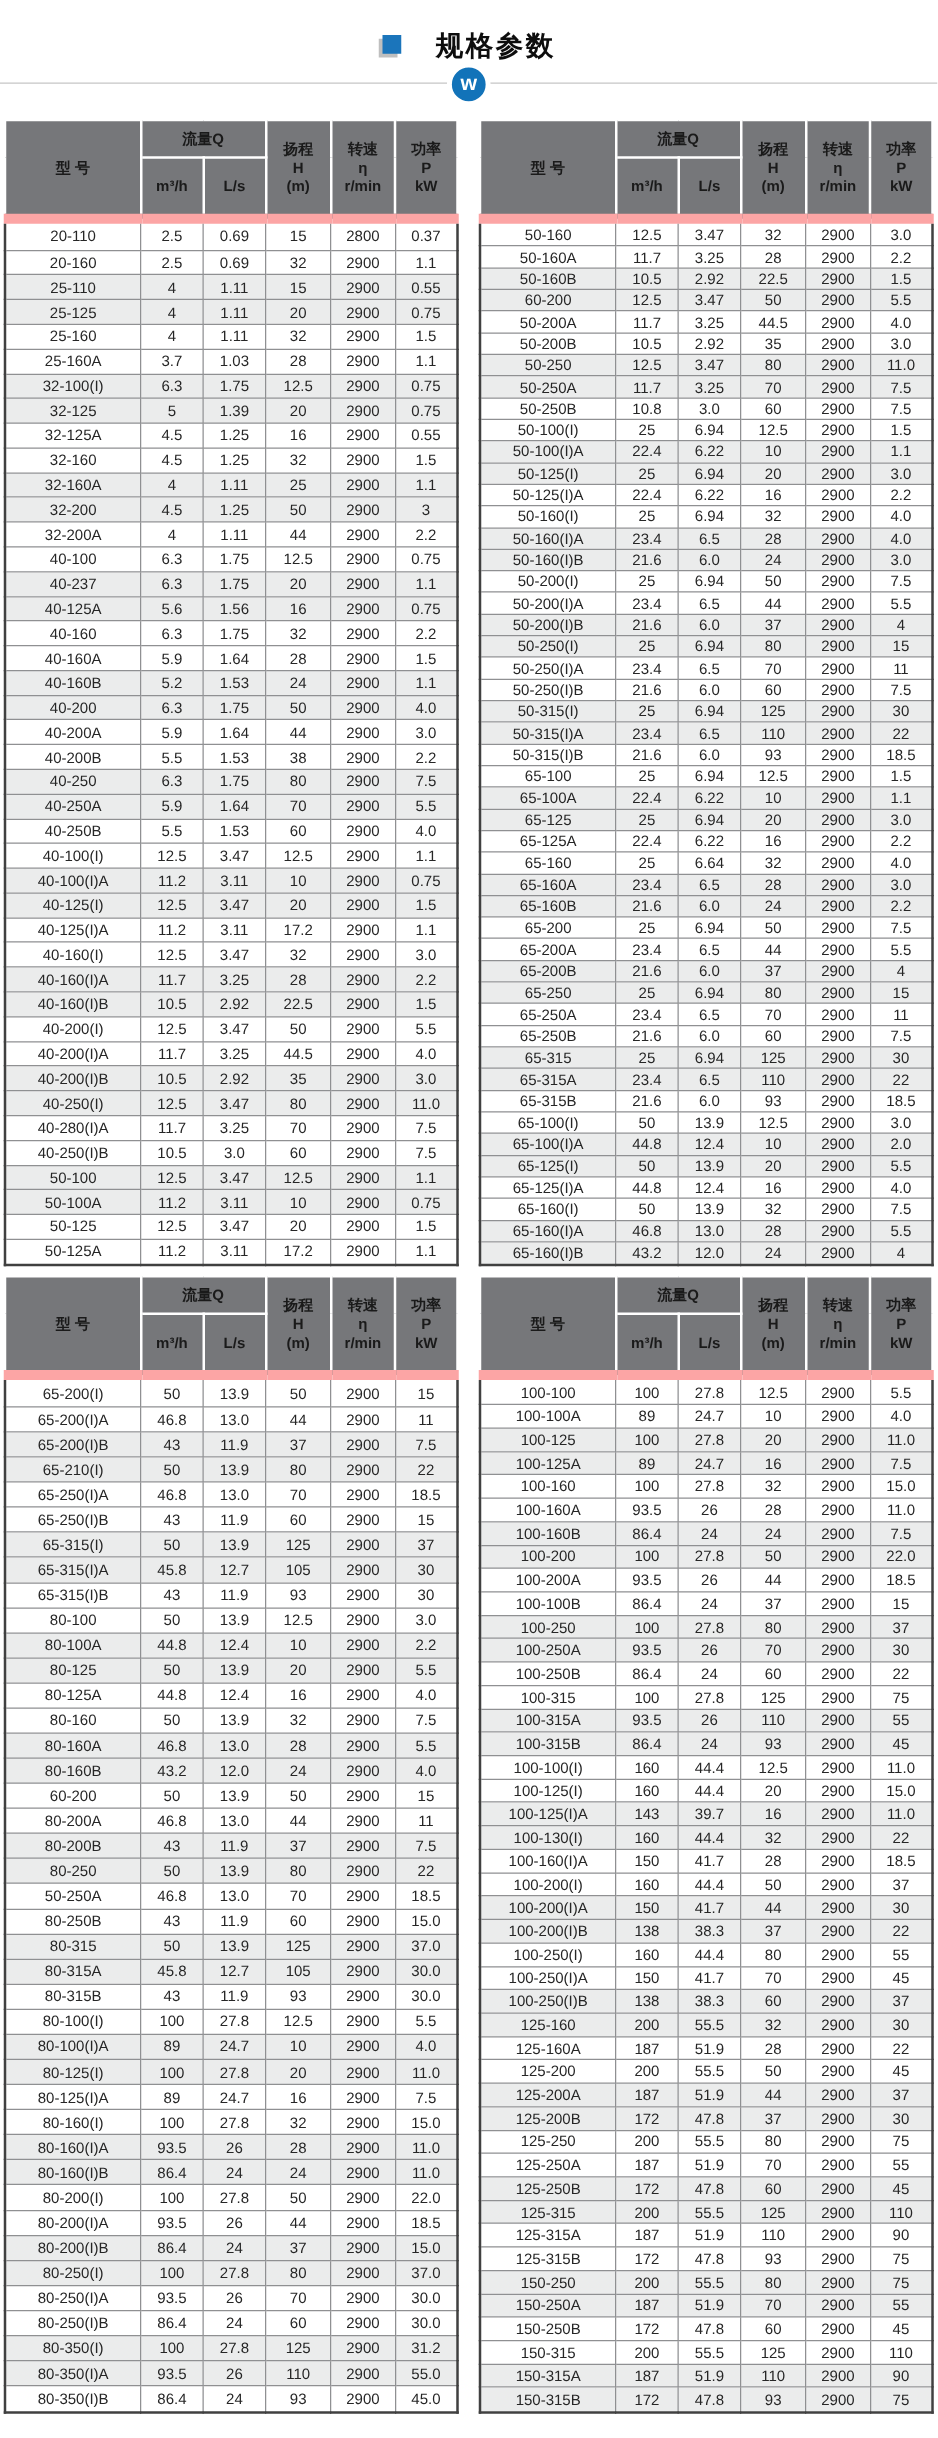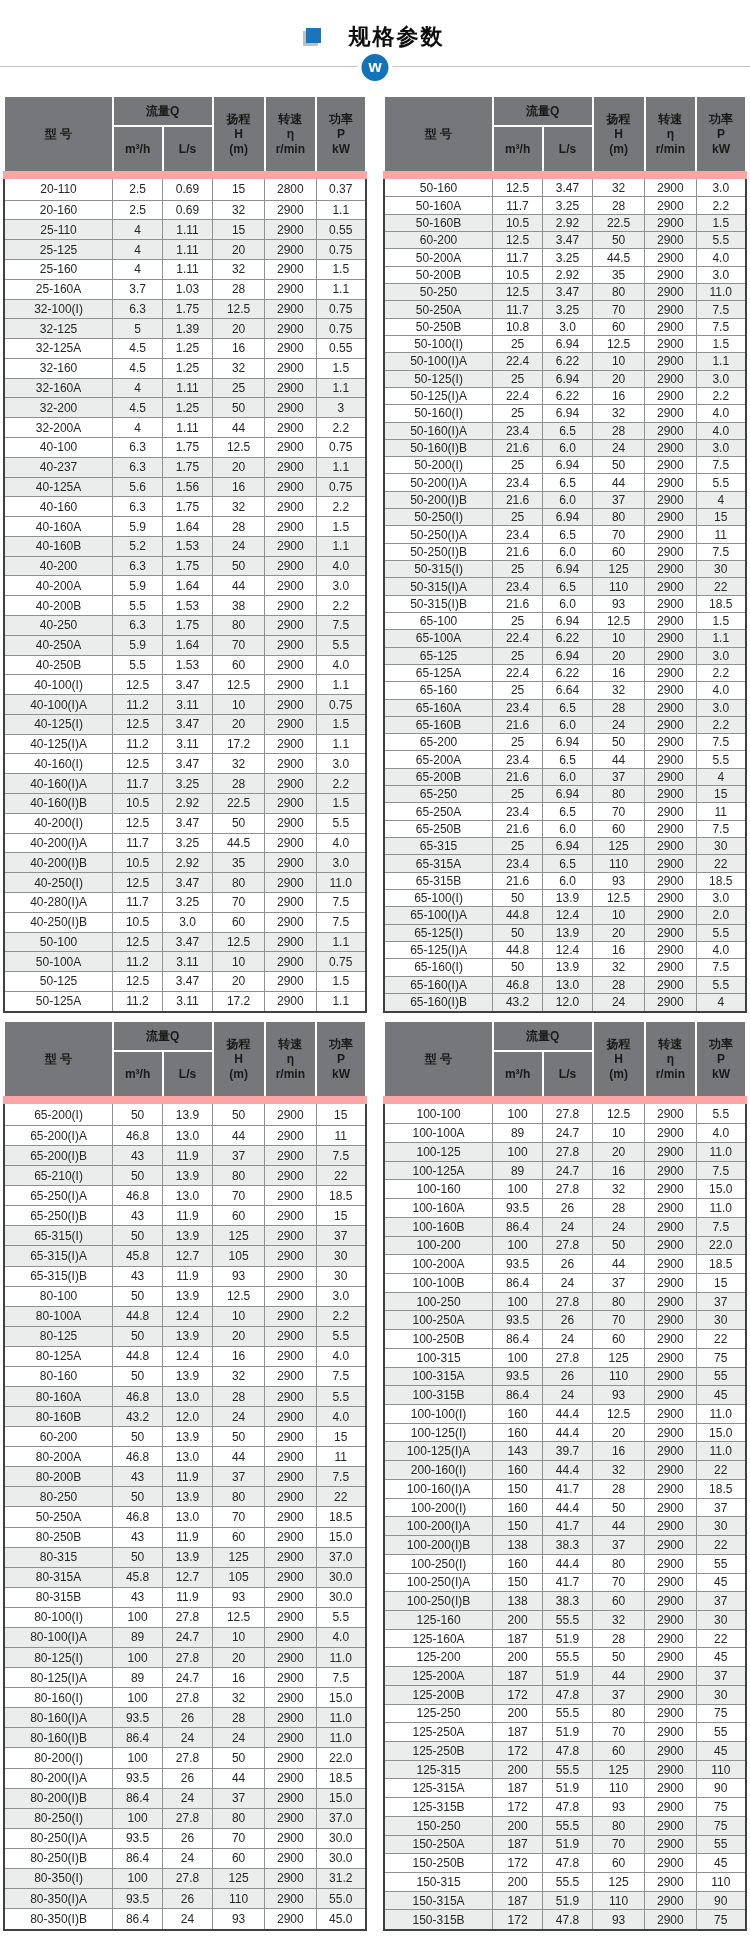--- a/index.html
+++ b/index.html
@@ -1409,21 +1409,21 @@
           </tr>
           <tr>
             <td>100-125(I)A</td>
             <td>143</td>
             <td>39.7</td>
             <td>16</td>
             <td>2900</td>
             <td>11.0</td>
           </tr>
           <tr>
-            <td>200-160(I)</td>
+            <td>100-130(I)</td>
             <td>160</td>
             <td>44.4</td>
             <td>32</td>
             <td>2900</td>
             <td>22</td>
           </tr>
           <tr>
             <td>100-160(I)A</td>
             <td>150</td>
             <td>41.7</td>

